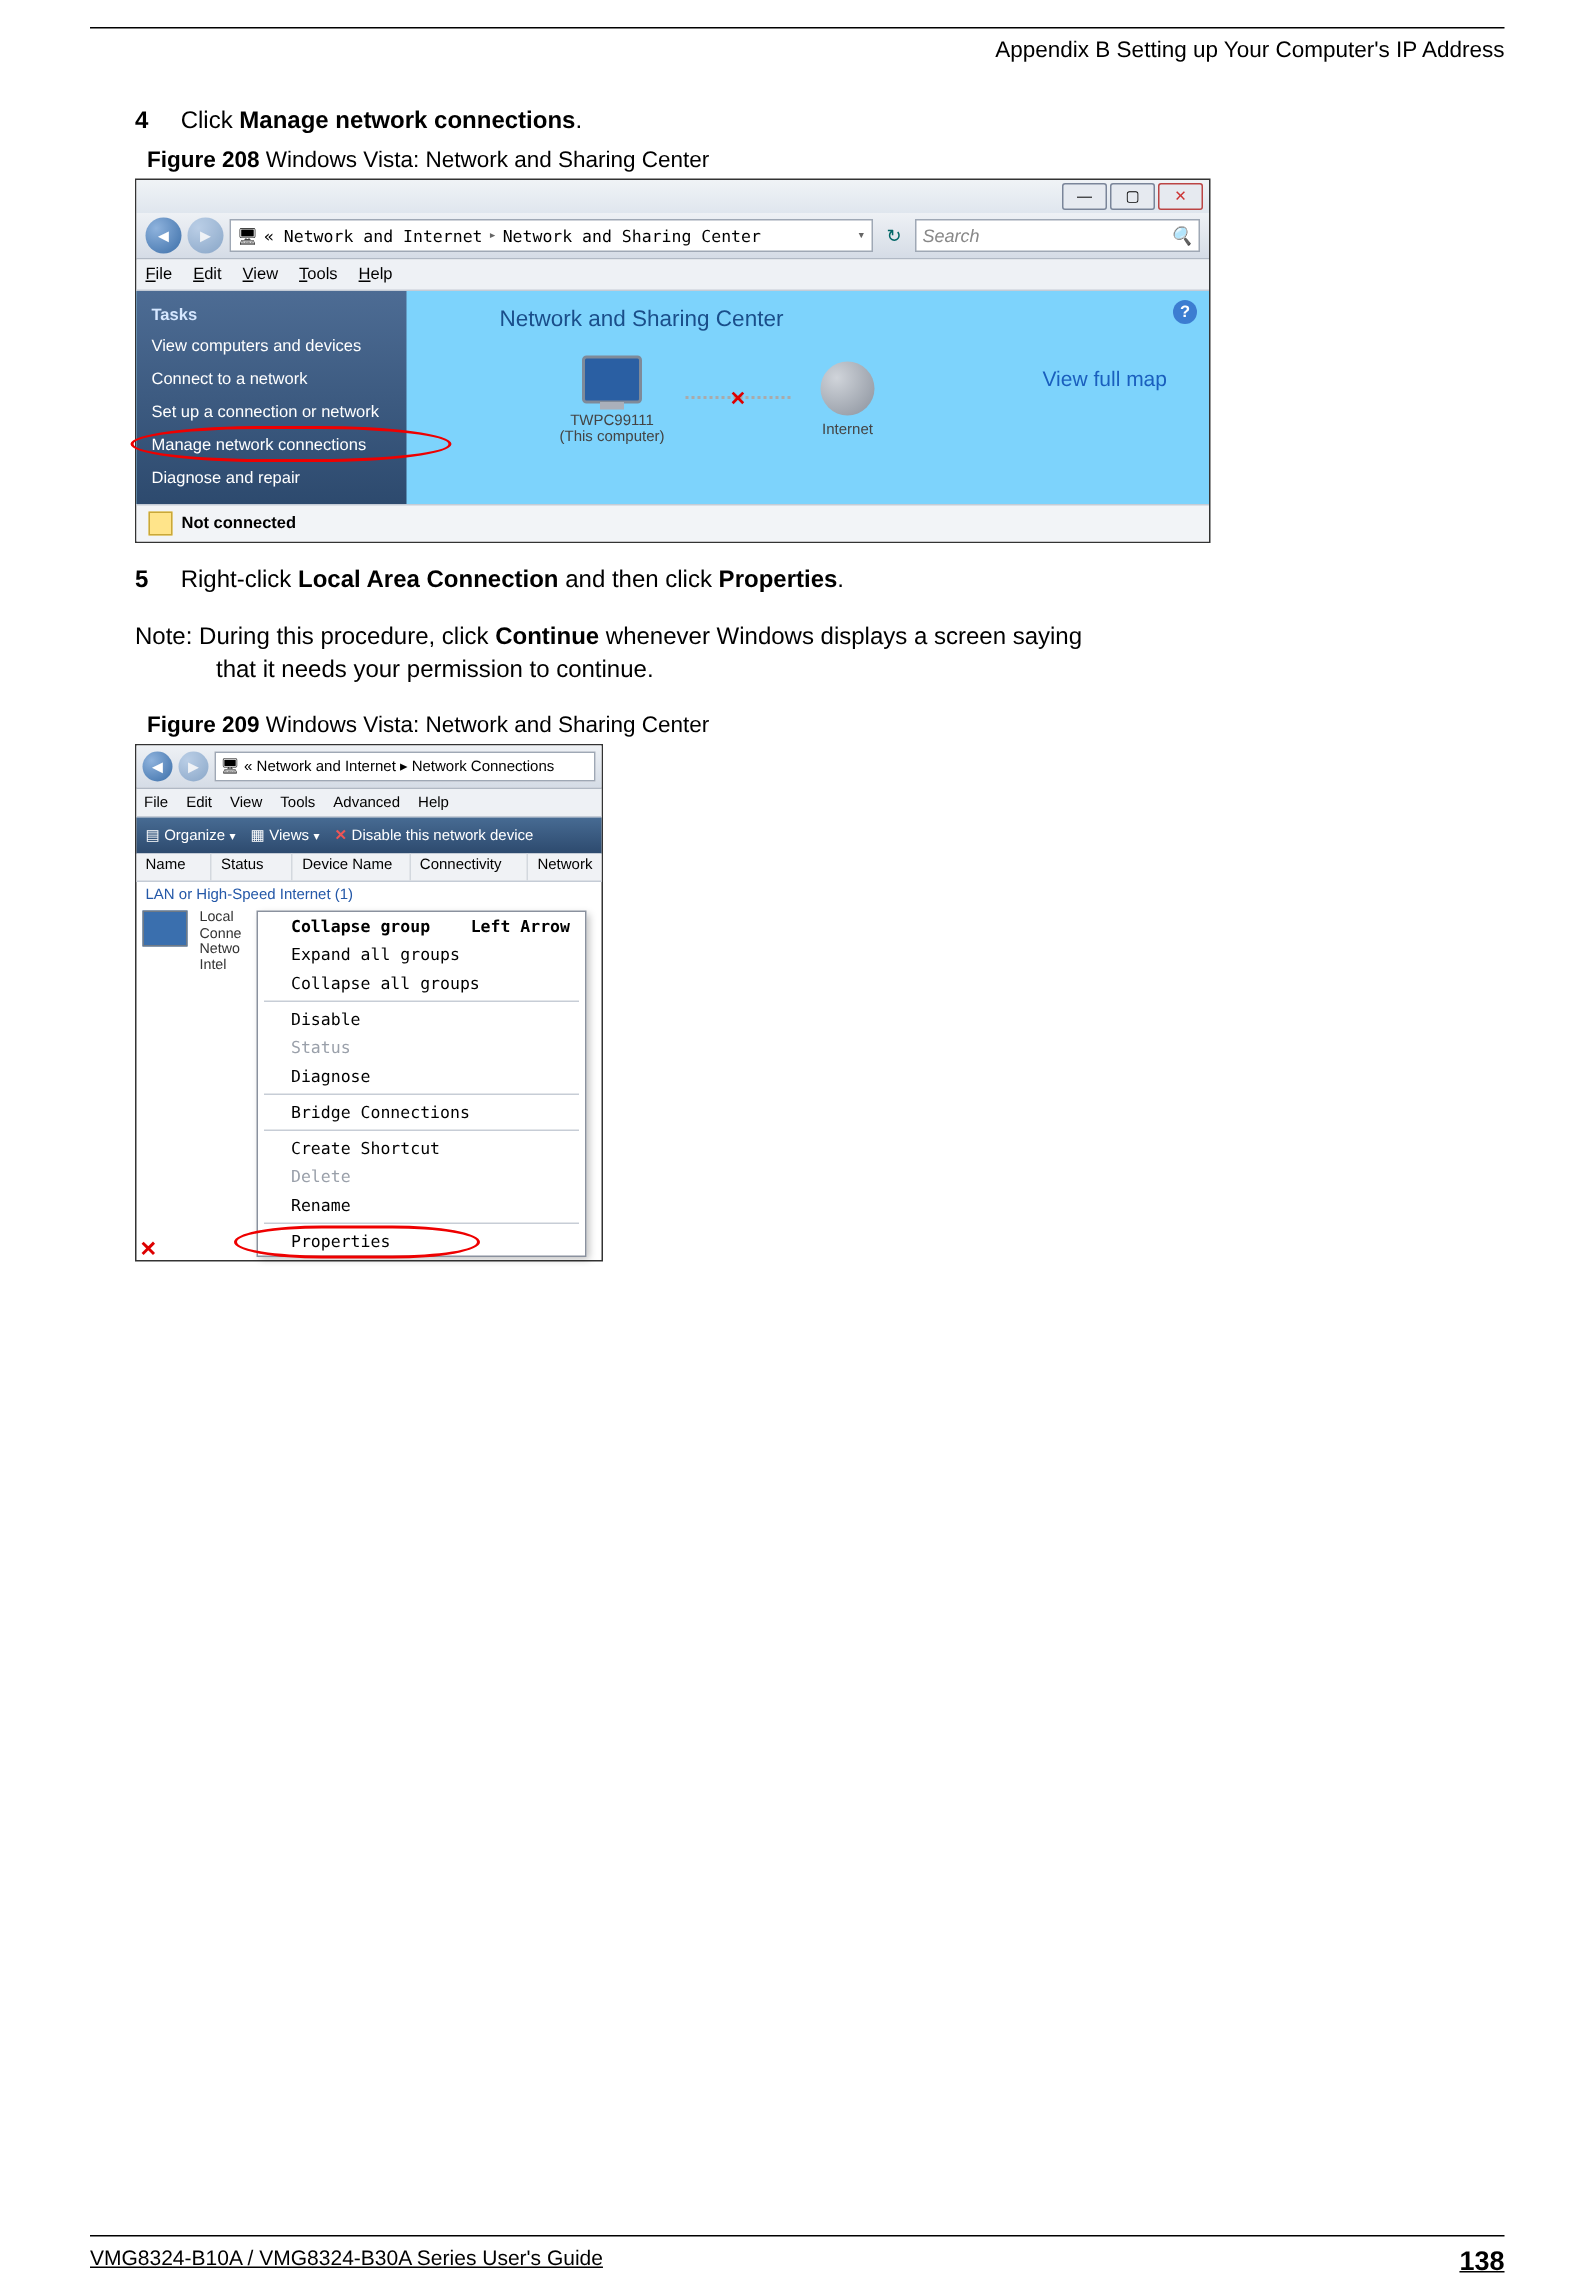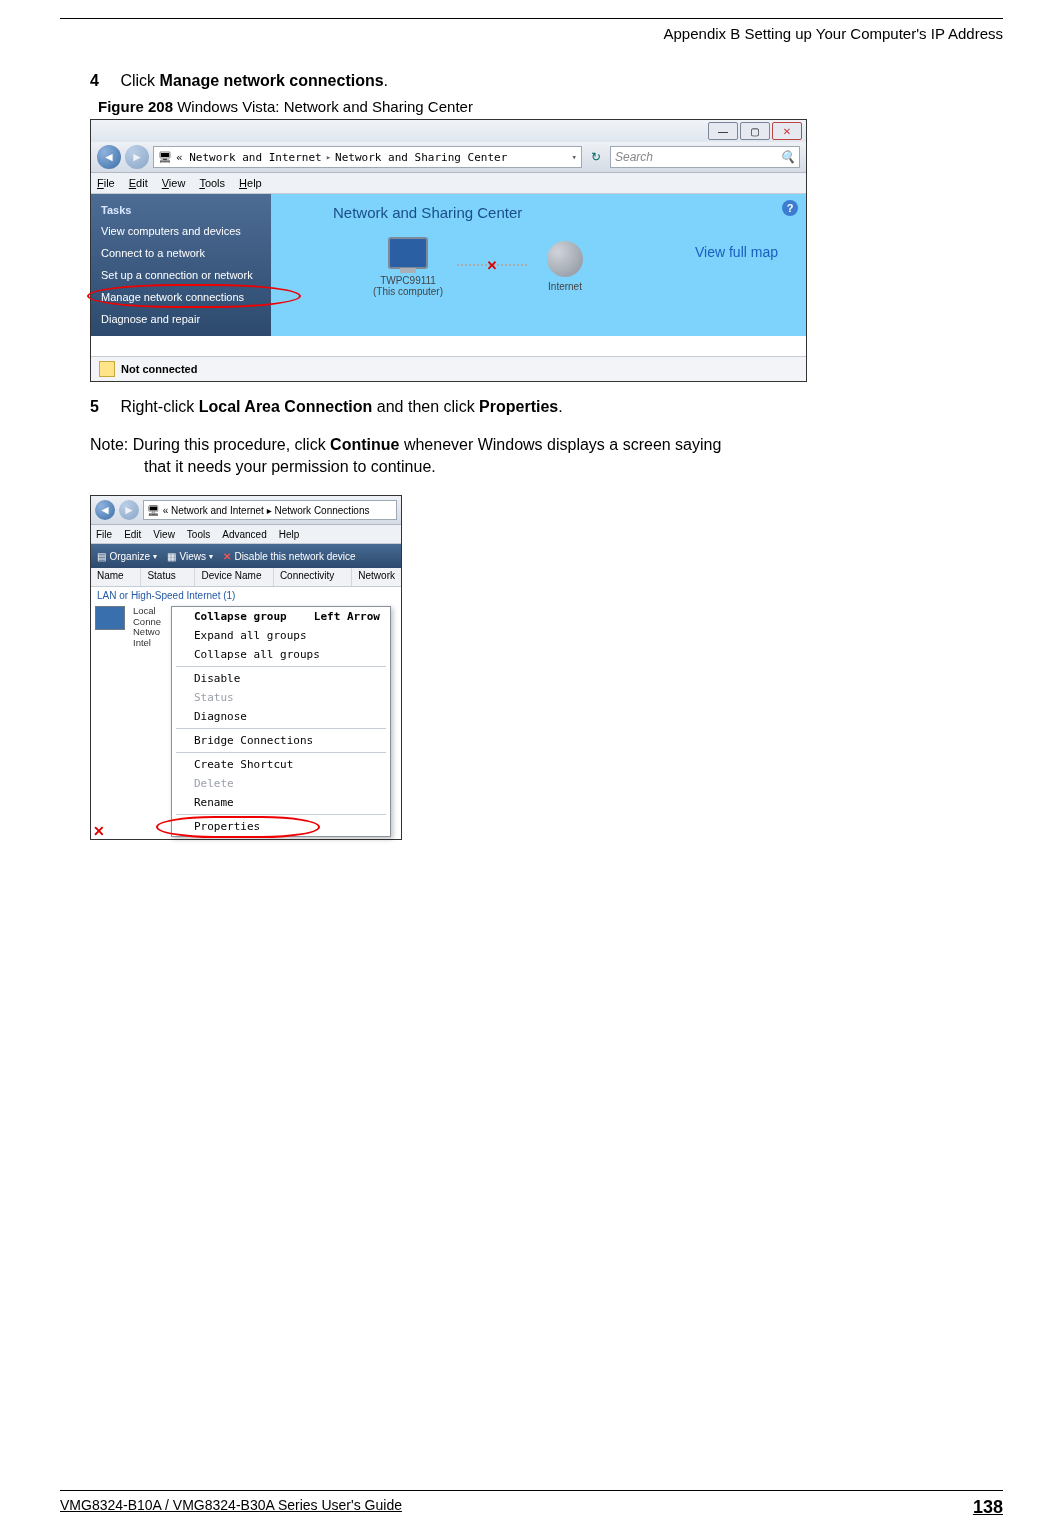--- a/index.html
+++ b/index.html
@@ -242,21 +242,20 @@
     font-size: 14px;
   }
   .statusbar1 {
     background: #f2f4f7;
     border-top: 1px solid #c5ccd6;
     padding: 4px 8px;
     font-size: 11px;
     display: flex;
     align-items: center;
     gap: 6px;
-    margin-top: 20px;
   }
   .warn-icon {
     width: 14px; height: 14px;
     background: #ffe48a;
     border: 1px solid #c9a83a;
     display: inline-block;
   }
 
   
   .shot2 {
@@ -485,20 +484,23 @@
   <div class="step-block">
     <span class="step-num">5</span>
     <span>Right-click </span><b>Local Area Connection</b><span> and then click </span><b>Properties</b><span>.</span>
   </div>
 
   <div class="note-block">
     <span>Note:</span><span> During this procedure, click </span><b>Continue</b><span> whenever Windows displays a screen saying</span>
     <span class="note-indent">that it needs your permission to continue.</span>
   </div>
 
+  <div class="fig-caption">
+    <span>Figure 209</span><span class="fig-title">   Windows Vista: Network and Sharing Center</span>
+  </div>
 
   <div class="shot2">
     <div class="navbar2">
       <div class="navbtn" style="width:20px;height:20px;">◄</div>
       <div class="navbtn fwd" style="width:20px;height:20px;">►</div>
       <div class="addr2">
         <span>🖥</span>
         <span>«  Network and Internet  ▸ Network Connections</span>
       </div>
     </div>

